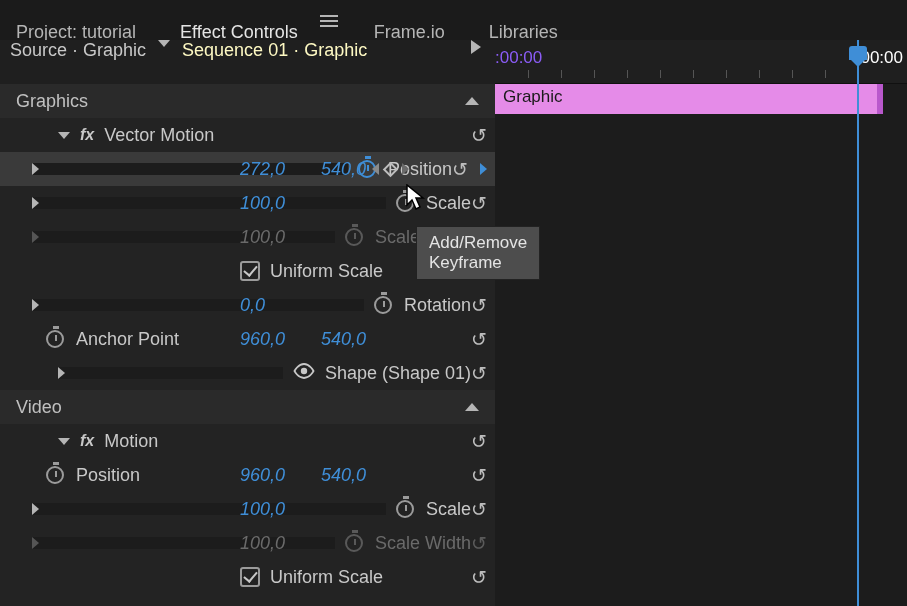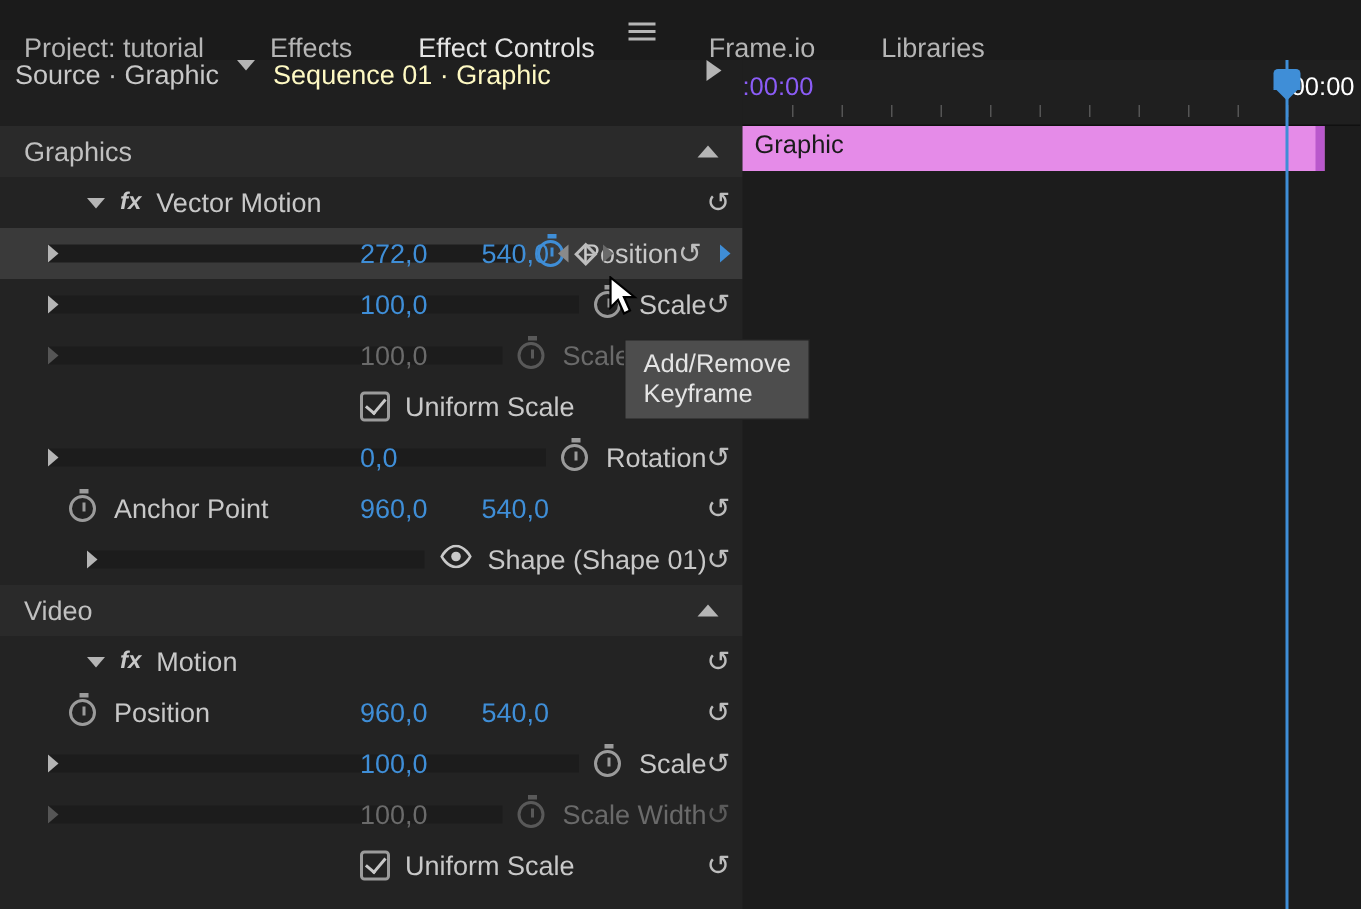--- a/index.html
+++ b/index.html
@@ -178,21 +178,21 @@
 
   .label { color:#c8c8c8; }
   .label.dim { color:#6a6a6a; }
 
   .vals {
     position:absolute;
     left:240px;
     display:flex;
     gap:36px;
   }
-  .val { color:#3f8ed7; }
+  .val { color:#3f8ed7;font-style:italic; }
   .val.dim { color:#6a6a6a; }
 
   .check {
     position:absolute;
     left:240px;
     display:flex;
     align-items:center;
     gap:10px;
   }
   .cbox {
@@ -327,21 +327,20 @@
     left:406px; top:144px;
     z-index:60;
     pointer-events:none;
   }
 </style>
 </head>
 <body>
 
 <div class="tabs">
   <div class="tab">Project: tutorial</div>
-  <div class="tab">Effects</div>
   <div class="tab active">Effect Controls</div>
   <div class="panel-menu">
       <span></span>
       <span></span>
       <span></span>
     </div>
   <div class="tab">Frame.io</div>
   <div class="tab">Libraries</div>
 </div>
 

